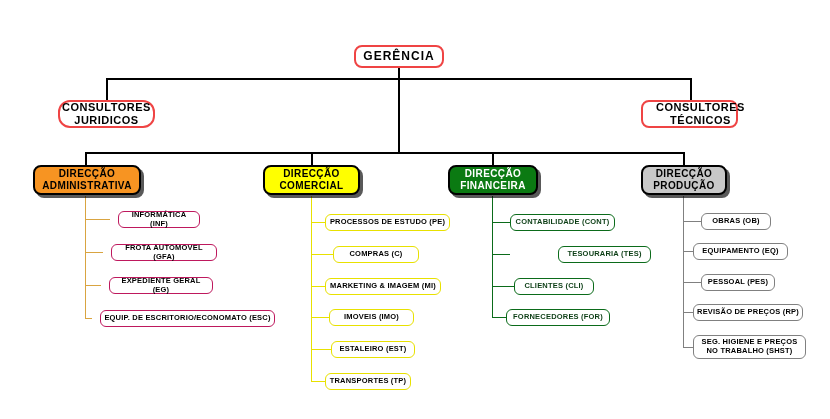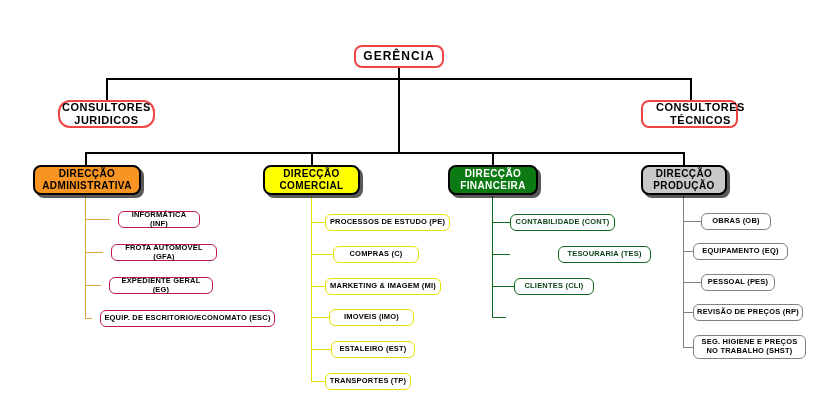--- a/index.html
+++ b/index.html
@@ -150,20 +150,21 @@
   <div class="box leaf l-comerc" style="left:325px; top:214px; width:125px; height:17px;">PROCESSOS DE ESTUDO (PE)</div>
   <div class="box leaf l-comerc" style="left:333px; top:246px; width:86px; height:17px;">COMPRAS (C)</div>
   <div class="box leaf l-comerc" style="left:325px; top:278px; width:116px; height:17px;">MARKETING &amp; IMAGEM (MI)</div>
   <div class="box leaf l-comerc" style="left:329px; top:309px; width:85px; height:17px;">IMOVEIS (IMO)</div>
   <div class="box leaf l-comerc" style="left:331px; top:341px; width:84px; height:17px;">ESTALEIRO (EST)</div>
   <div class="box leaf l-comerc" style="left:325px; top:373px; width:86px; height:17px;">TRANSPORTES (TP)</div>
 
   <div class="box leaf l-financ" style="left:510px; top:214px; width:105px; height:17px;">CONTABILIDADE (CONT)</div>
   <div class="box leaf l-financ" style="left:510px; top:246px; width:93px; height:17px;margin-left:48px;">TESOURARIA (TES)</div>
   <div class="box leaf l-financ" style="left:514px; top:278px; width:80px; height:17px;">CLIENTES (CLI)</div>
+  <div class="box leaf l-financ" style="left:506px; top:309px; width:104px; height:17px;">FORNECEDORES (FOR)</div>
 
   <div class="box leaf l-prod" style="left:701px; top:213px; width:70px; height:17px;">OBRAS (OB)</div>
   <div class="box leaf l-prod" style="left:693px; top:243px; width:95px; height:17px;">EQUIPAMENTO (EQ)</div>
   <div class="box leaf l-prod" style="left:701px; top:274px; width:74px; height:17px;">PESSOAL (PES)</div>
   <div class="box leaf l-prod" style="left:693px; top:304px; width:110px; height:17px;">REVISÃO DE PREÇOS (RP)</div>
   <div class="box leaf l-prod" style="left:693px; top:335px; width:113px; height:24px;">SEG. HIGIENE E PREÇOS NO TRABALHO (SHST)</div>
 
 </div>
 
 </body></html>

